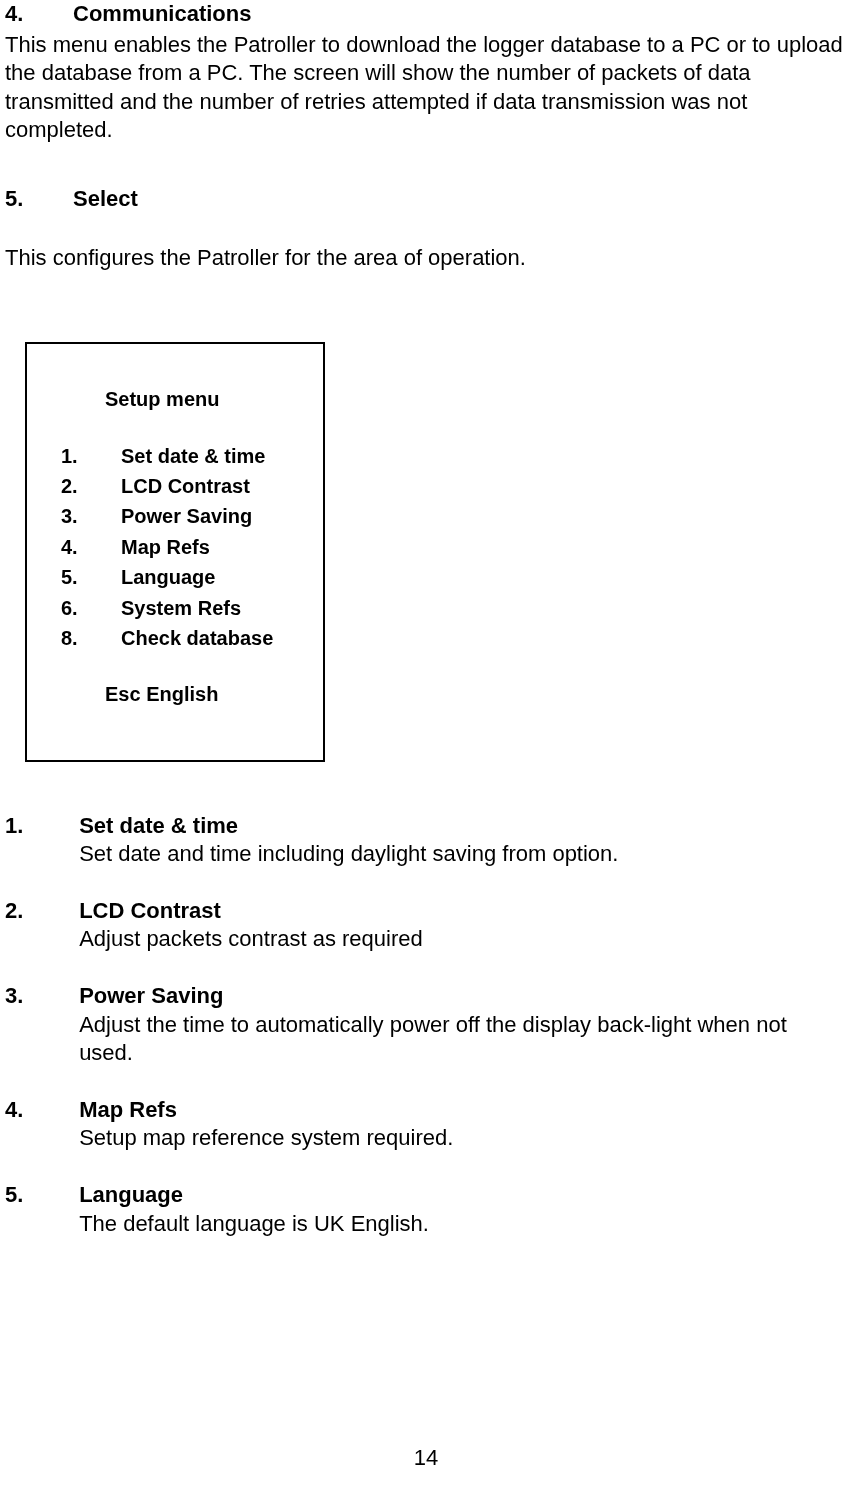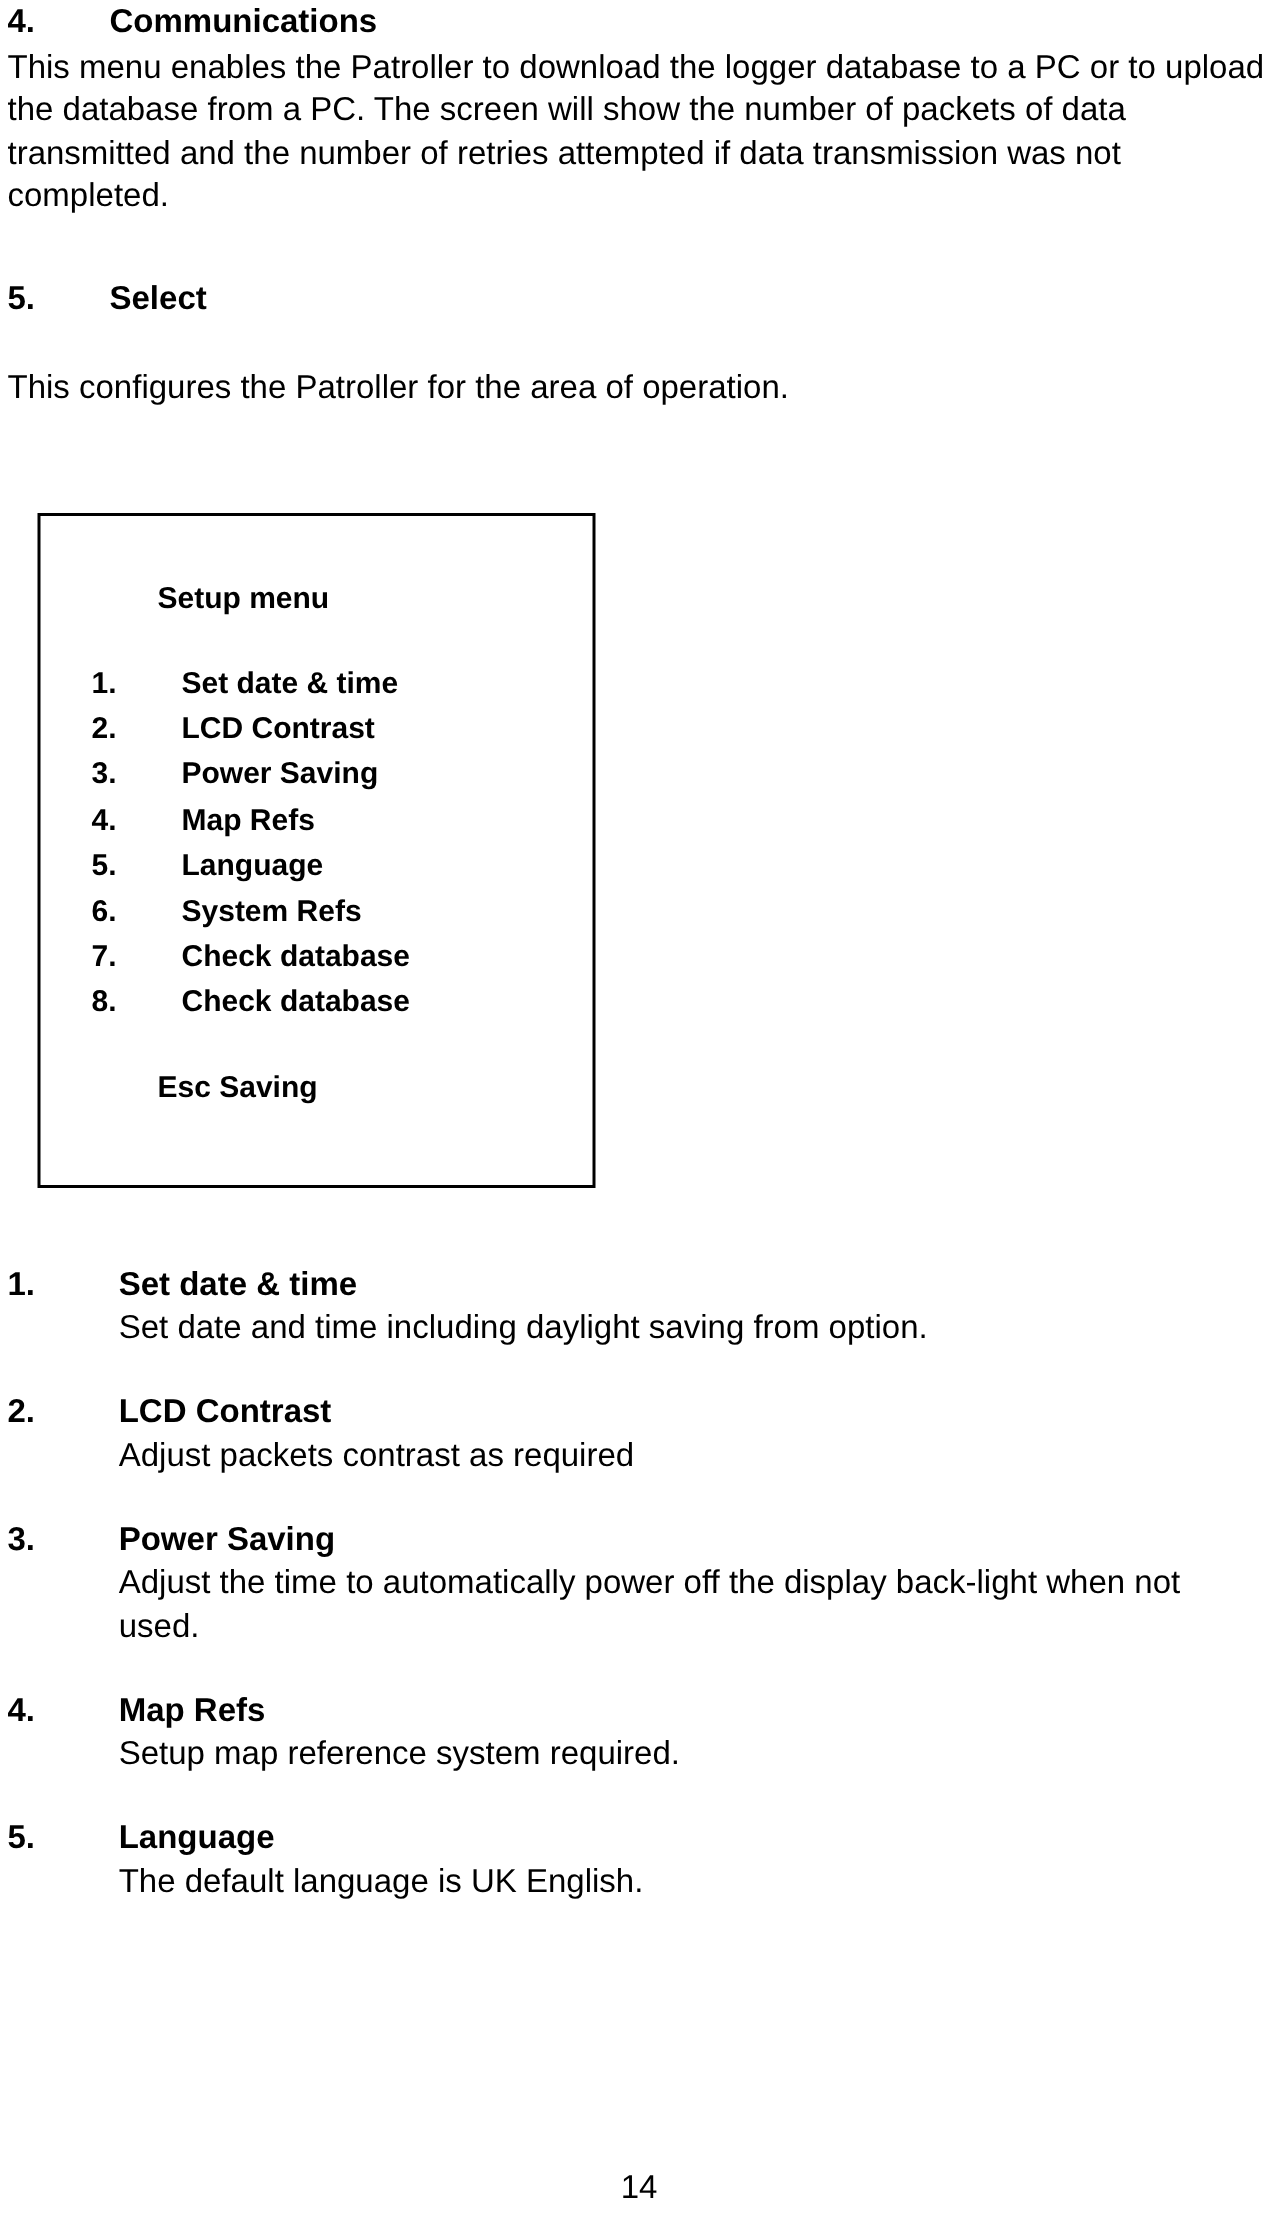--- a/index.html
+++ b/index.html
@@ -17,21 +17,21 @@
       font-weight: bold;
       margin-bottom: 2px;
     }
     .h-num { display: inline-block; width: 68px; }
     .para { margin-bottom: 30px; }
     .spacer-sm { height: 10px; }
     .spacer-md { height: 28px; }
     .spacer-lg { height: 40px; }
     .menu-box {
       border: 2px solid #000;
-      width: 372px;
+      width: 300px;
       padding: 40px 24px 50px 34px;
       margin-left: 20px;
       margin-bottom: 50px;
       font-family: Verdana, Geneva, sans-serif;
       font-weight: bold;
       font-size: 20px;
       line-height: 1.52;
     }
     .menu-title { margin-left: 44px; margin-bottom: 26px; }
     .menu-list { list-style: none; margin-bottom: 26px; }
@@ -73,24 +73,23 @@
 
 <div class="menu-box">
   <div class="menu-title">Setup menu</div>
   <ul class="menu-list">
     <li><span class="mi-num">1.</span><span class="mi-gap"></span><span>Set date &amp; time</span></li>
     <li><span class="mi-num">2.</span><span class="mi-gap"></span><span>LCD Contrast</span></li>
     <li><span class="mi-num">3.</span><span class="mi-gap"></span><span>Power Saving</span></li>
     <li><span class="mi-num">4.</span><span class="mi-gap"></span><span>Map Refs</span></li>
     <li><span class="mi-num">5.</span><span class="mi-gap"></span><span>Language</span></li>
     <li><span class="mi-num">6.</span><span class="mi-gap"></span><span>System Refs</span></li>
-    <li><span class="mi-num">7.</span><span class="mi-gap"></span><span>Check database</span></li>
     <li><span class="mi-num">8.</span><span class="mi-gap"></span><span>Check database</span></li>
   </ul>
-  <div class="menu-footer">Esc  Saving</div>
+  <div class="menu-footer">Esc  English</div>
 </div>
 
 <div class="def-row">
   <span class="def-num">1.</span>
   <span class="def-body">
     <span class="def-title">Set date &amp; time</span><br>
     <span>Set date and time including daylight saving from option.</span>
   </span>
 </div>
 

